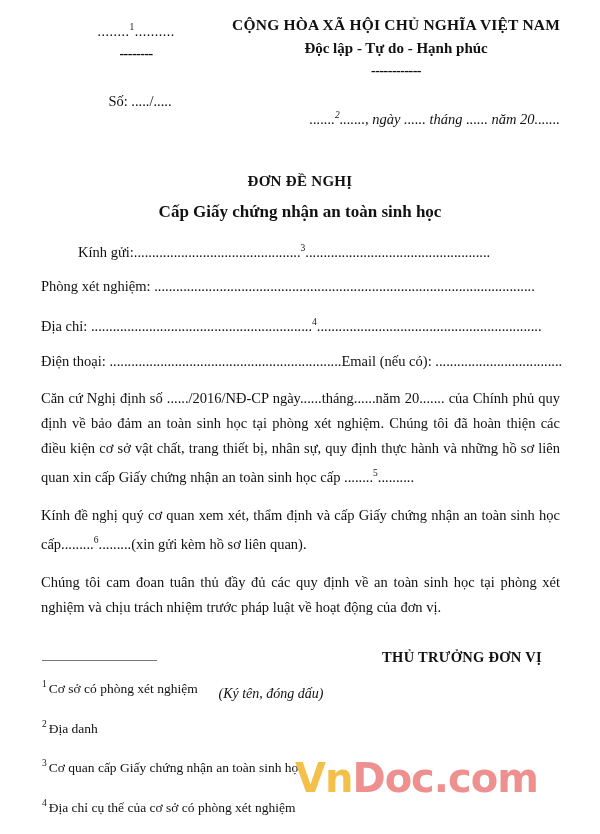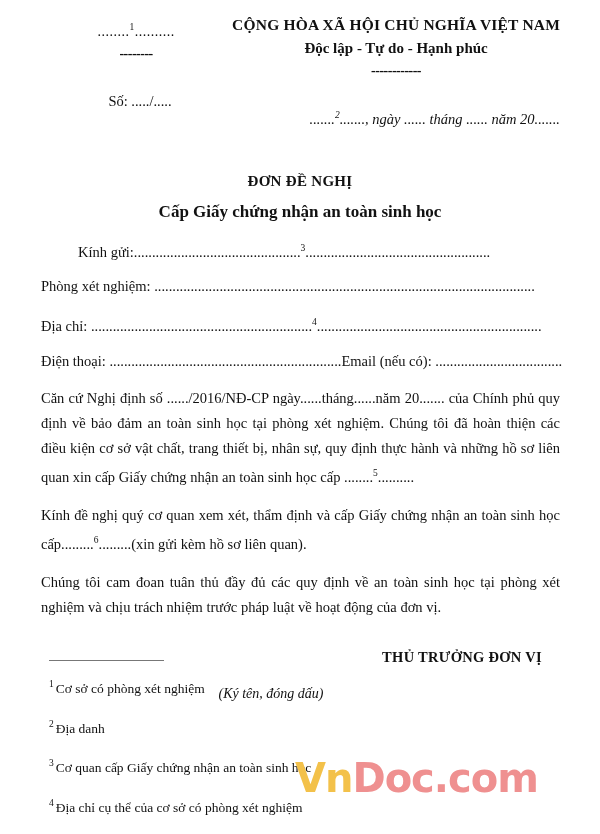--- a/index.html
+++ b/index.html
@@ -167,21 +167,21 @@
     font-size: 14px;
     font-style: italic;
     line-height: 22px;
     margin-top: 15px;
     text-align: center;
   }
 
   
   .footnotes {
     position: absolute;
-    left: 15px;
+    left: 8px;
     top: 660px;
     width: 528px;
     padding: 0 40px 0 34px;
     box-sizing: border-box;
   }
   .fn-rule {
     width: 115px;
     height: 1px;
     background: #777777;
     margin-bottom: 13px;

